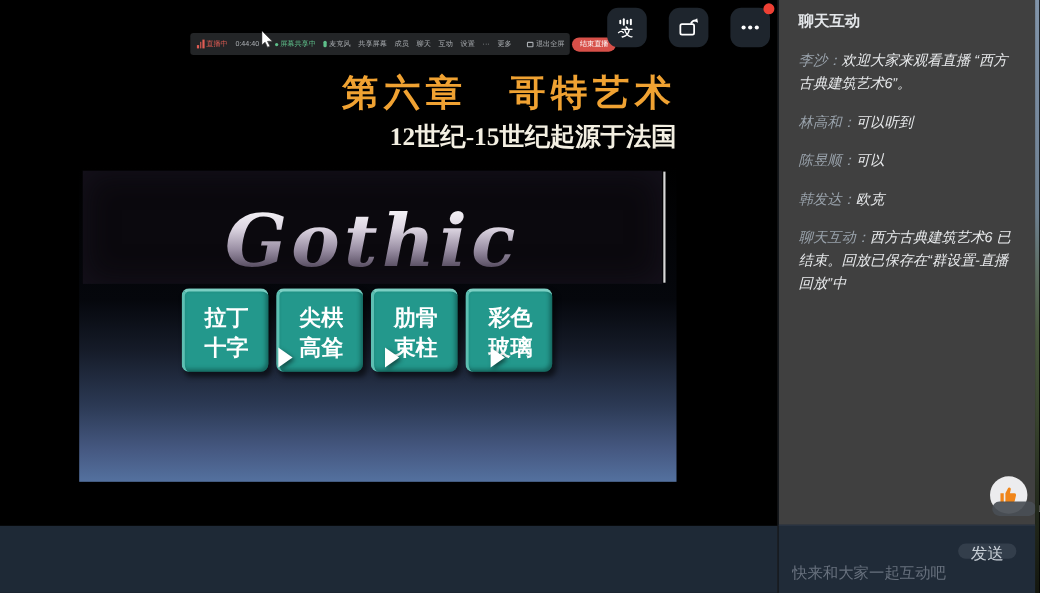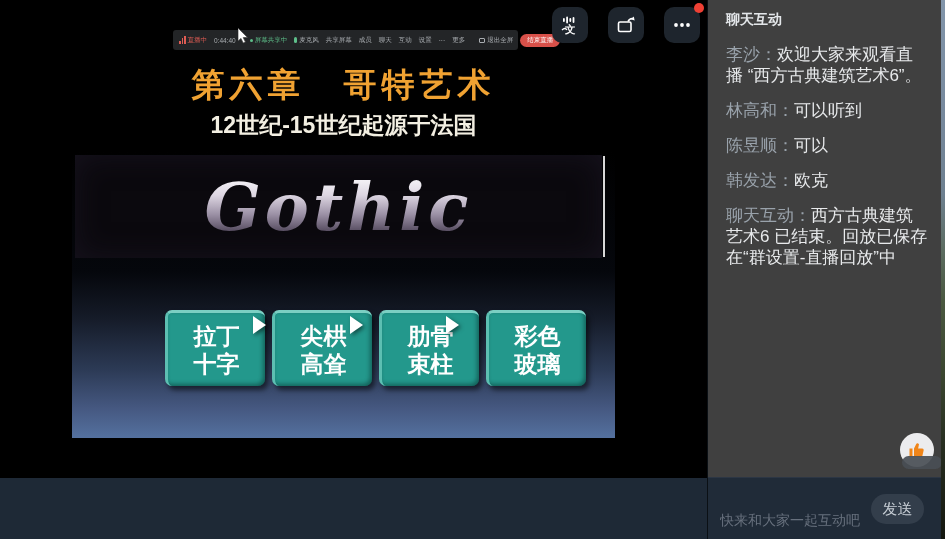--- a/index.html
+++ b/index.html
@@ -29,73 +29,73 @@
 
   .mouse-cursor { position:absolute; left:238px; top:28px; }
 
   
   .controls { position:absolute; left:552px; top:7px; display:flex; gap:20px; }
   .ctrl-btn { position:relative; width:36px; height:36px; border-radius:10px; background:#1e252d;
     display:flex; align-items:center; justify-content:center; }
   .red-dot { position:absolute; right:-4px; top:-4px; width:10px; height:10px; border-radius:50%; background:#ee4034; }
 
   
-  .slide-titles { position:absolute; left:72px; top:62px; width:543px; text-align:center;
-    font-family:Liberation Sans, sans-serif; }
+  .slide-titles { position:absolute; left:72px; top:62px; width:543px; text-align:right;
+    font-family:Liberation Serif, serif; }
   .chapter { font-size:33px; font-weight:bold; letter-spacing:5px; color:#f0a232; line-height:46px; }
   .subtitle { font-size:23px; font-weight:600; color:#f3efe2; line-height:34px; }
 
   
   .slide { position:absolute; left:72px; top:152px; width:543px; height:286px;
     background:linear-gradient(180deg,#000 0%,#05070c 42%,#151b28 58%,#2c3a55 76%,#465982 90%,#54719f 100%); }
   .banner { position:absolute; left:3px; top:3px; width:527px; height:103px; background:#0b090e;
-    display:flex; align-items:center; justify-content:center;
+    display:flex; align-items:flex-end; justify-content:center;
     box-shadow:inset 0 0 30px rgba(30,25,40,.6); }
   .gothic { font-family:"DejaVu Serif", serif; font-style:italic; font-weight:bold; font-size:66px;
     letter-spacing:4px;
     background:linear-gradient(180deg,#ffffff 5%,#ddd6e2 35%,#9a8fa4 60%,#5a5064 80%,#8d8498 100%);
     -webkit-background-clip:text; background-clip:text; color:transparent; }
   .caret-line { position:absolute; left:531px; top:4px; width:2px; height:101px; background:#d8d8d8; }
 
   .boxes { position:absolute; left:93px; top:110px; display:flex; gap:7px; }
-  .gbox { width:100px; height:76px; background:#23988c; border-radius:7px;
+  .gbox { width:79px; height:76px; background:#23988c; border-radius:7px;
     border-top:3px solid #7bcfc3; border-left:3px solid #5dbfb2;
     box-shadow:3px 4px 5px rgba(0,0,0,.55), inset -2px -2px 4px rgba(0,30,28,.45);
     display:flex; flex-direction:column; align-items:center; justify-content:center;
-    font-family:"DejaVu Serif", serif; font-weight:bold; font-size:23px; line-height:28px; color:#fff;margin-top:48px; }
+    font-family:"DejaVu Serif", serif; font-weight:bold; font-size:20px; line-height:28px; color:#fff; }
   .gar { position:absolute; top:164px; width:0; height:0;
     border-left:13px solid #fff; border-top:9px solid transparent; border-bottom:9px solid transparent;
     filter:drop-shadow(2px 2px 2px rgba(0,0,0,.5)); }
   .gar1{left:181px;} .gar2{left:278px;} .gar3{left:374px;}
 
   
   .hostbar { position:absolute; left:0; top:478px; width:707px; height:61px; background:#1e2936;
     color:#c7ced5; font-size:13px; }
 
   
   .sidebar { position:absolute; left:707px; top:0; width:234px; height:539px; background:#404040;
     border-left:1px solid #0b1015; }
   .chat-header { padding:11px 0 0 18px; font-size:14px; font-weight:600; color:#e3e6e9; }
   .chat-list { position:absolute; left:18px; top:44px; width:202px; display:flex; flex-direction:column; gap:14px; }
-  .msg { font-size:17px; line-height:21px; }
+  .msg { font-size:13px; line-height:21px;font-style:italic; }
   .msg .user { color:#99a2ab; }
   .msg .text { color:#e8eaec; }
 
   .like-badge { position:absolute; left:190px; top:433px; width:38px; height:40px; }
   .like-circle { position:absolute; left:2px; top:0; width:34px; height:34px; border-radius:50%;
     background:#ececee; display:flex; align-items:center; justify-content:center; }
   .like-pill { position:absolute; left:4px; top:23px; width:31px; height:13px; border-radius:7px;
     background:rgba(73,78,85,.92); color:#fff; font-size:9px; text-align:center; line-height:13px;padding-left:40px; }
 
   .chat-input-bar { position:absolute; left:0; bottom:0; width:234px; height:62px; background:#202b38;
     border-top:1px solid #2c3644; }
   .chat-input { position:absolute; left:12px; top:10px; width:150px; height:24px; background:transparent;
     border:none; outline:none; color:#e8eaec; font-size:14px; font-family:"Liberation Sans",sans-serif;margin-top:20px; }
   .chat-input::placeholder { color:#67707d; }
-  .send-btn { position:absolute; left:163px; top:16px; width:53px; height:30px; border-radius:15px;
+  .send-btn { position:absolute; left:163px; top:16px; width:53px; height:14px; border-radius:15px;
     border:none; background:#333e4b; color:#c8cfd6; font-size:15px; font-family:"Liberation Sans",sans-serif; }
 
   
   .wallpaper { position:absolute; left:941px; top:0; width:4px; height:539px;
     background:linear-gradient(180deg,#8295aa 0%,#76889c 22%,#6e8090 36%,#5d6d62 46%,#4a5840 56%,#3a452f 70%,#282f21 82%,#14170f 100%); }
 </style>
 </head>
 <body>
 
 <div class="app">

